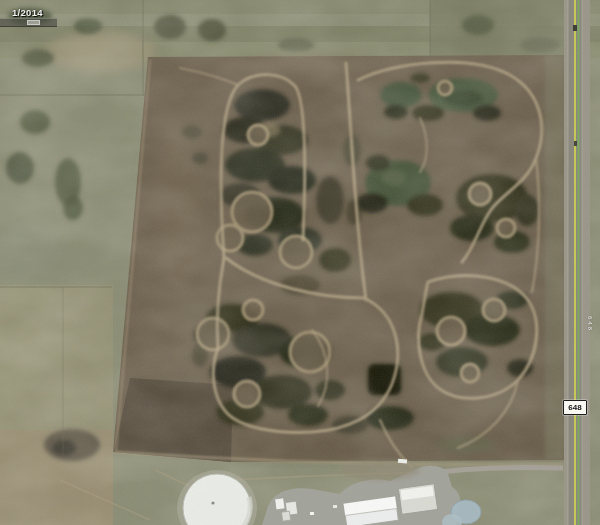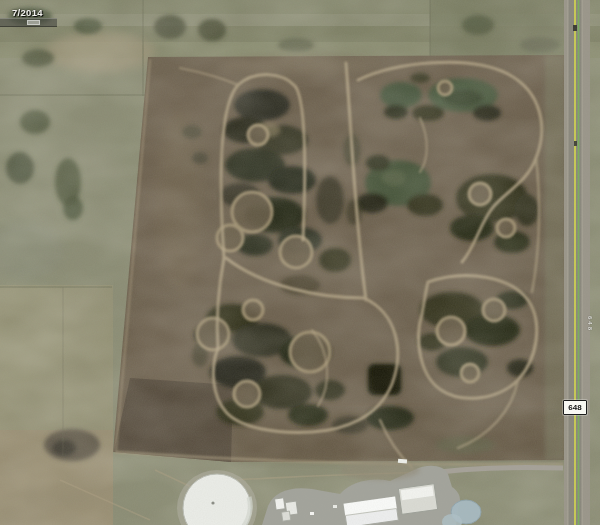--- a/index.html
+++ b/index.html
@@ -249,19 +249,19 @@
       <rect x="310" y="512" width="4" height="3" fill="#f4f4f1"></rect>
       <rect x="333" y="505" width="4" height="3" fill="#e8e9e4"></rect>
       <ellipse cx="466" cy="512" rx="15" ry="12" fill="#a7bac1" stroke="#8fa4ad" stroke-width="1" opacity=".95"></ellipse>
       <ellipse cx="452" cy="522" rx="10" ry="8" fill="#aebfc5" opacity=".8"></ellipse>
       <rect x="398" y="459" width="9" height="4" fill="#eceee9" transform="rotate(5 402 461)"></rect>
     </g>
 
     <rect x="0" y="0" width="600" height="525" filter="url(#grain)" opacity=".2"></rect>
   </svg>
 
-  <div class="date-label">7/2014</div>
+  <div class="date-label">1/2014</div>
   <div class="time-slider">
     <div class="time-slider-handle"></div>
   </div>
   <div class="shield">648</div>
   <div class="road-vlabel">648</div>
 </div>
 
 </body></html>

